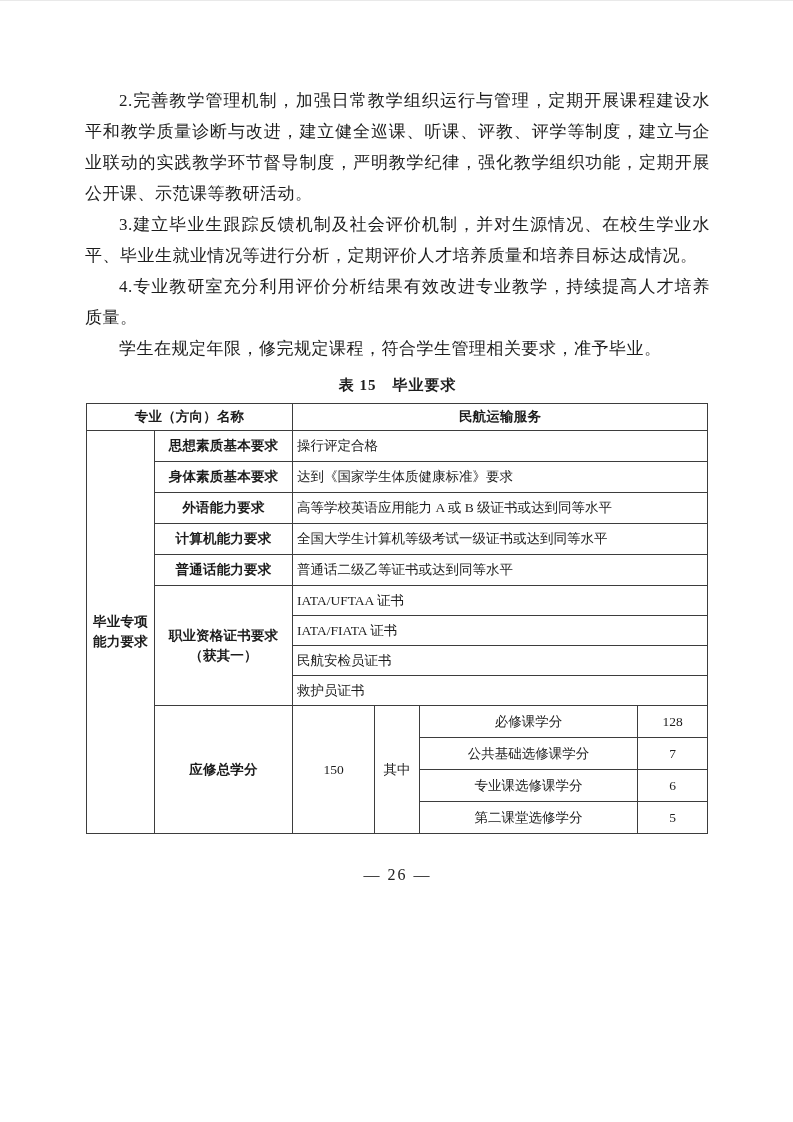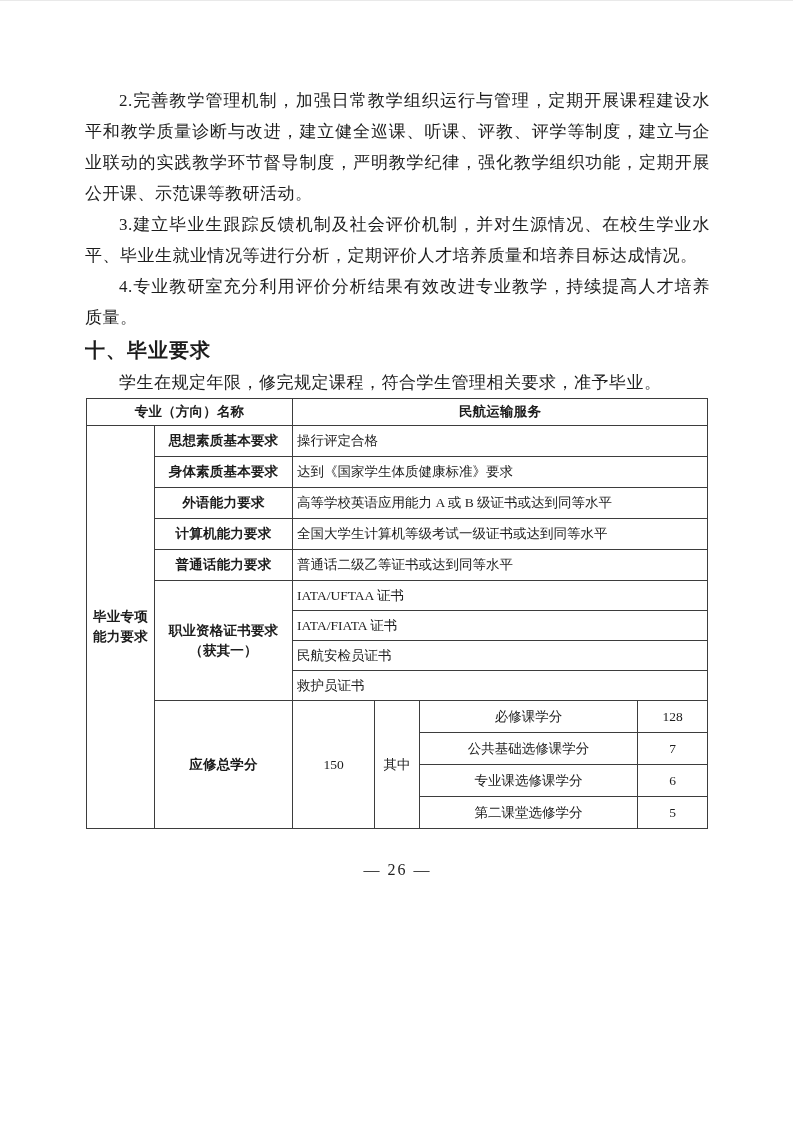--- a/index.html
+++ b/index.html
@@ -80,24 +80,24 @@
 </head>
 <body>
 
 <div class="page">
   <div class="content">
 
     <p class="body-text indent">2.完善教学管理机制，加强日常教学组织运行与管理，定期开展课程建设水平和教学质量诊断与改进，建立健全巡课、听课、评教、评学等制度，建立与企业联动的实践教学环节督导制度，严明教学纪律，强化教学组织功能，定期开展公开课、示范课等教研活动。</p>
     <p class="body-text indent">3.建立毕业生跟踪反馈机制及社会评价机制，并对生源情况、在校生学业水平、毕业生就业情况等进行分析，定期评价人才培养质量和培养目标达成情况。</p>
     <p class="body-text indent">4.专业教研室充分利用评价分析结果有效改进专业教学，持续提高人才培养质量。</p>
 
-    <h2 class="section-heading">十、毕业要求</h2>
 
     <p class="body-text indent">学生在规定年限，修完规定课程，符合学生管理相关要求，准予毕业。</p>
 
+    <div class="table-caption">表 15　毕业要求</div>
 
     <table class="grad-table">
       <colgroup>
         <col style="width:68px">
         <col style="width:138px">
         <col style="width:82px">
         <col style="width:45px">
         <col style="width:218px">
         <col style="width:70px">
       </colgroup>

